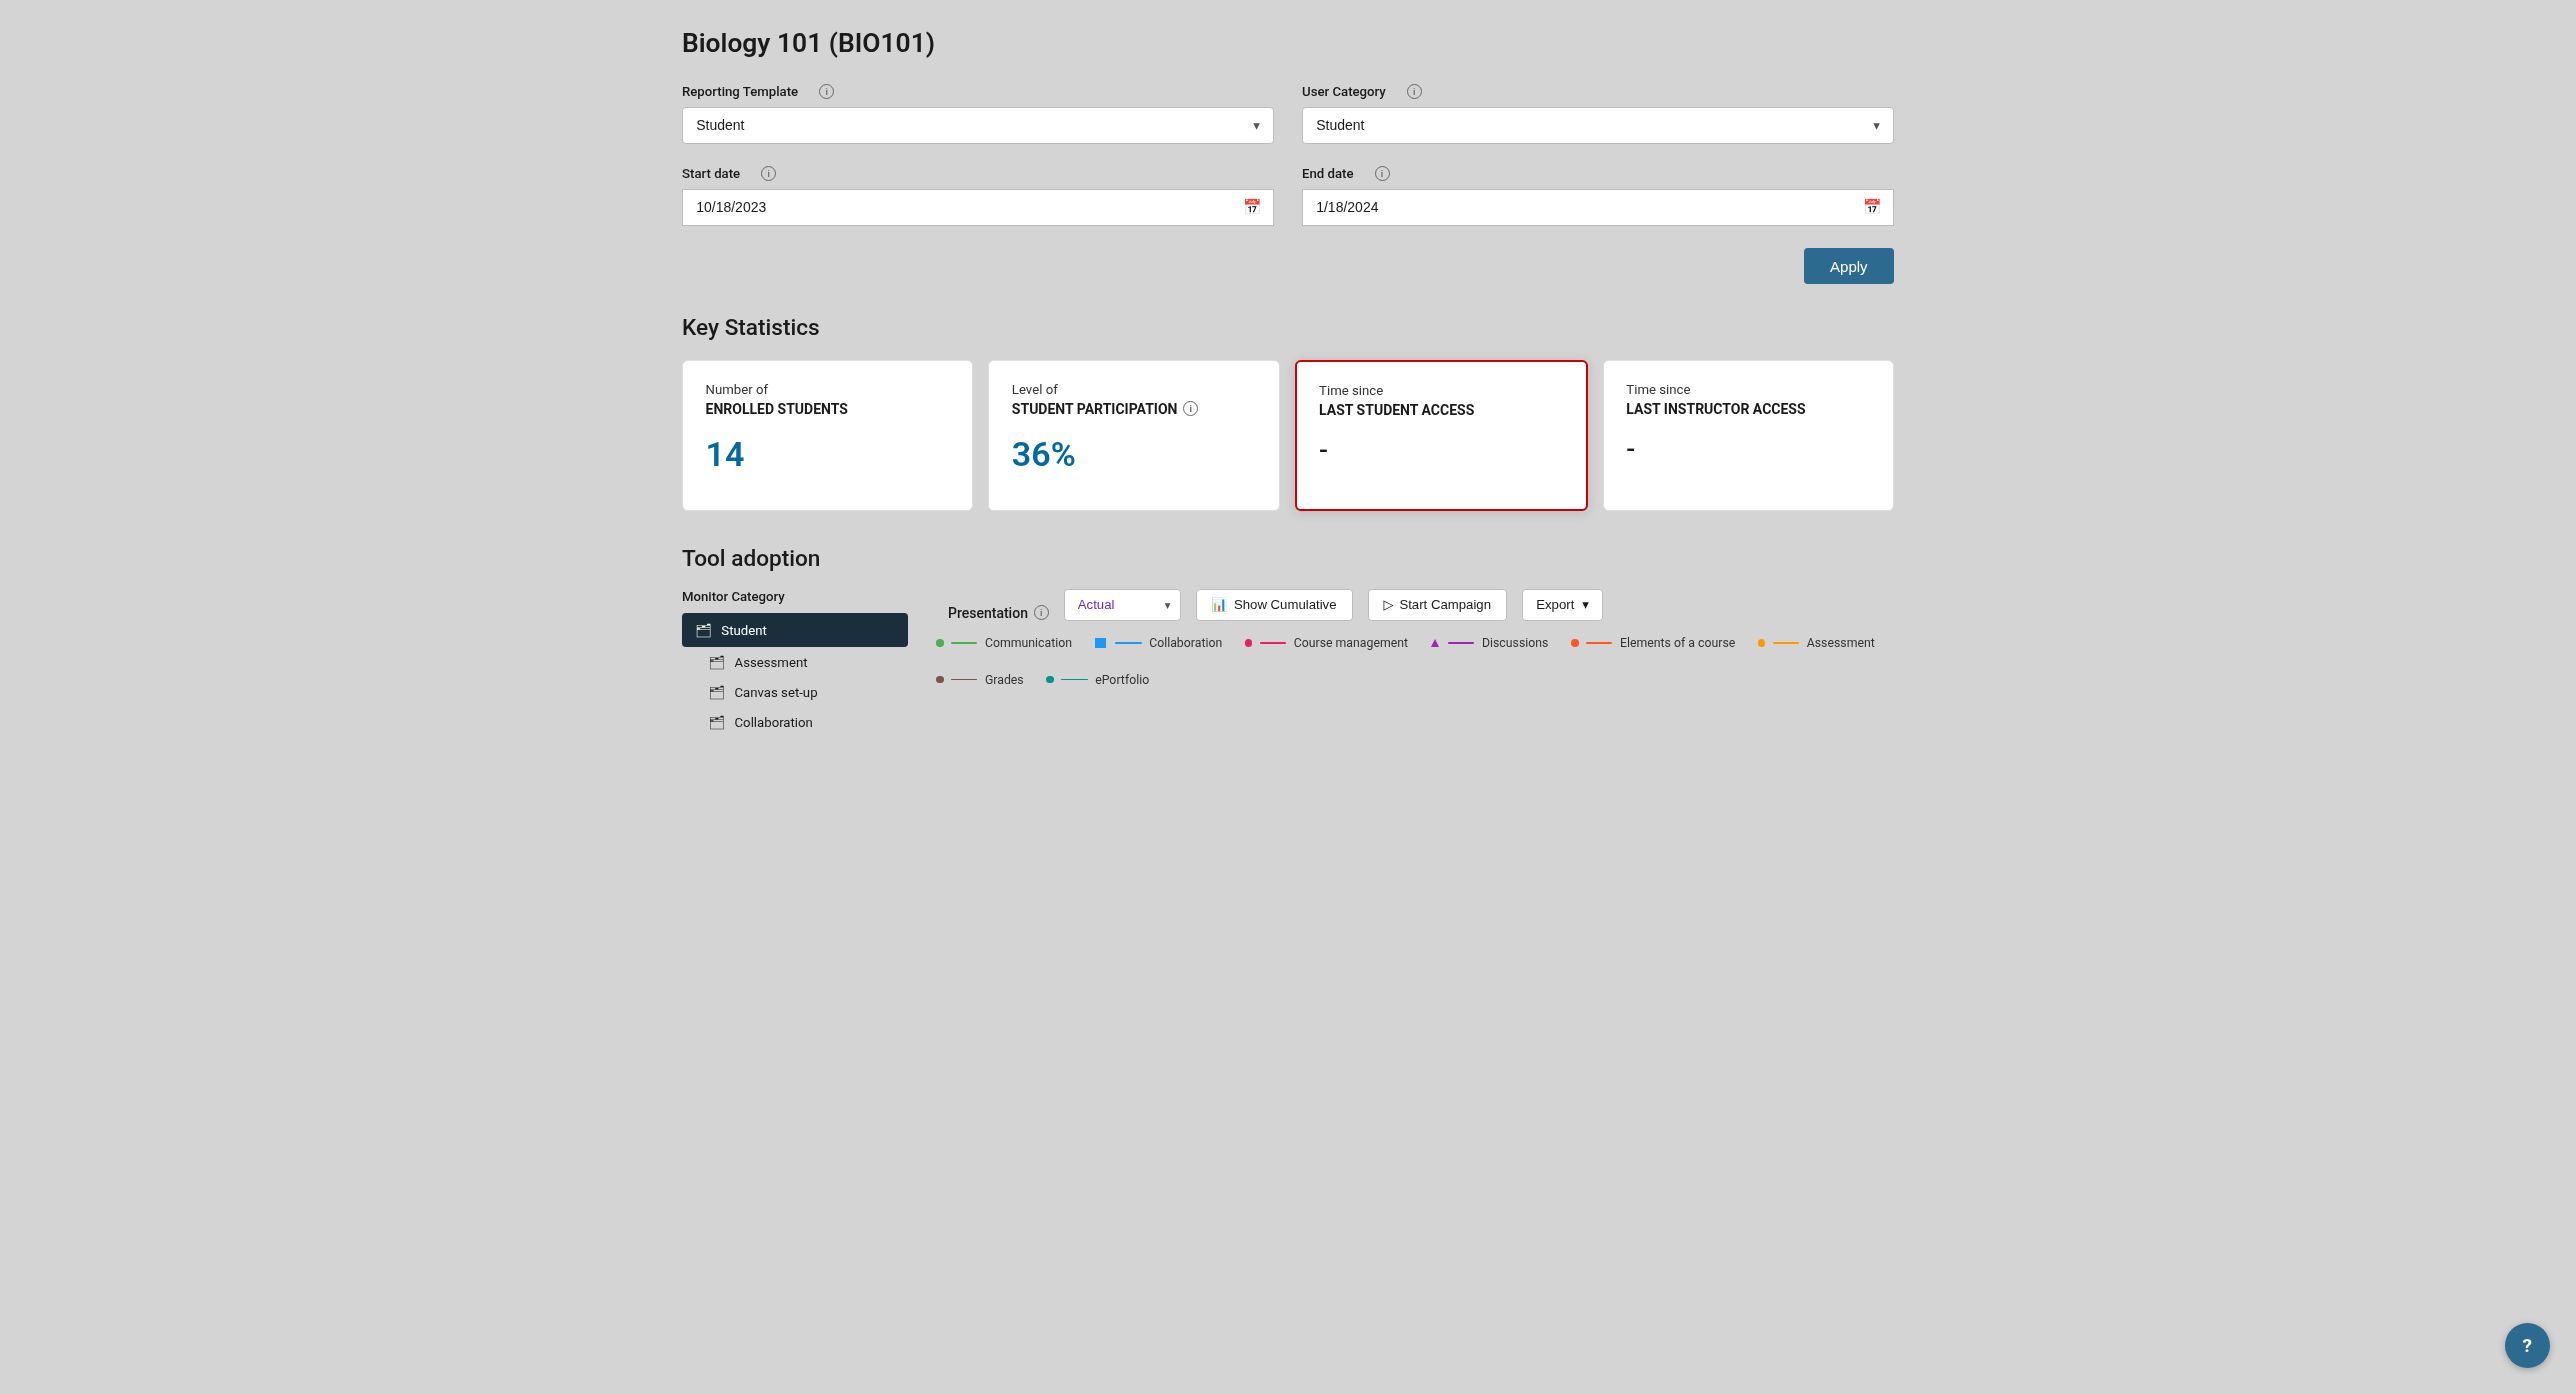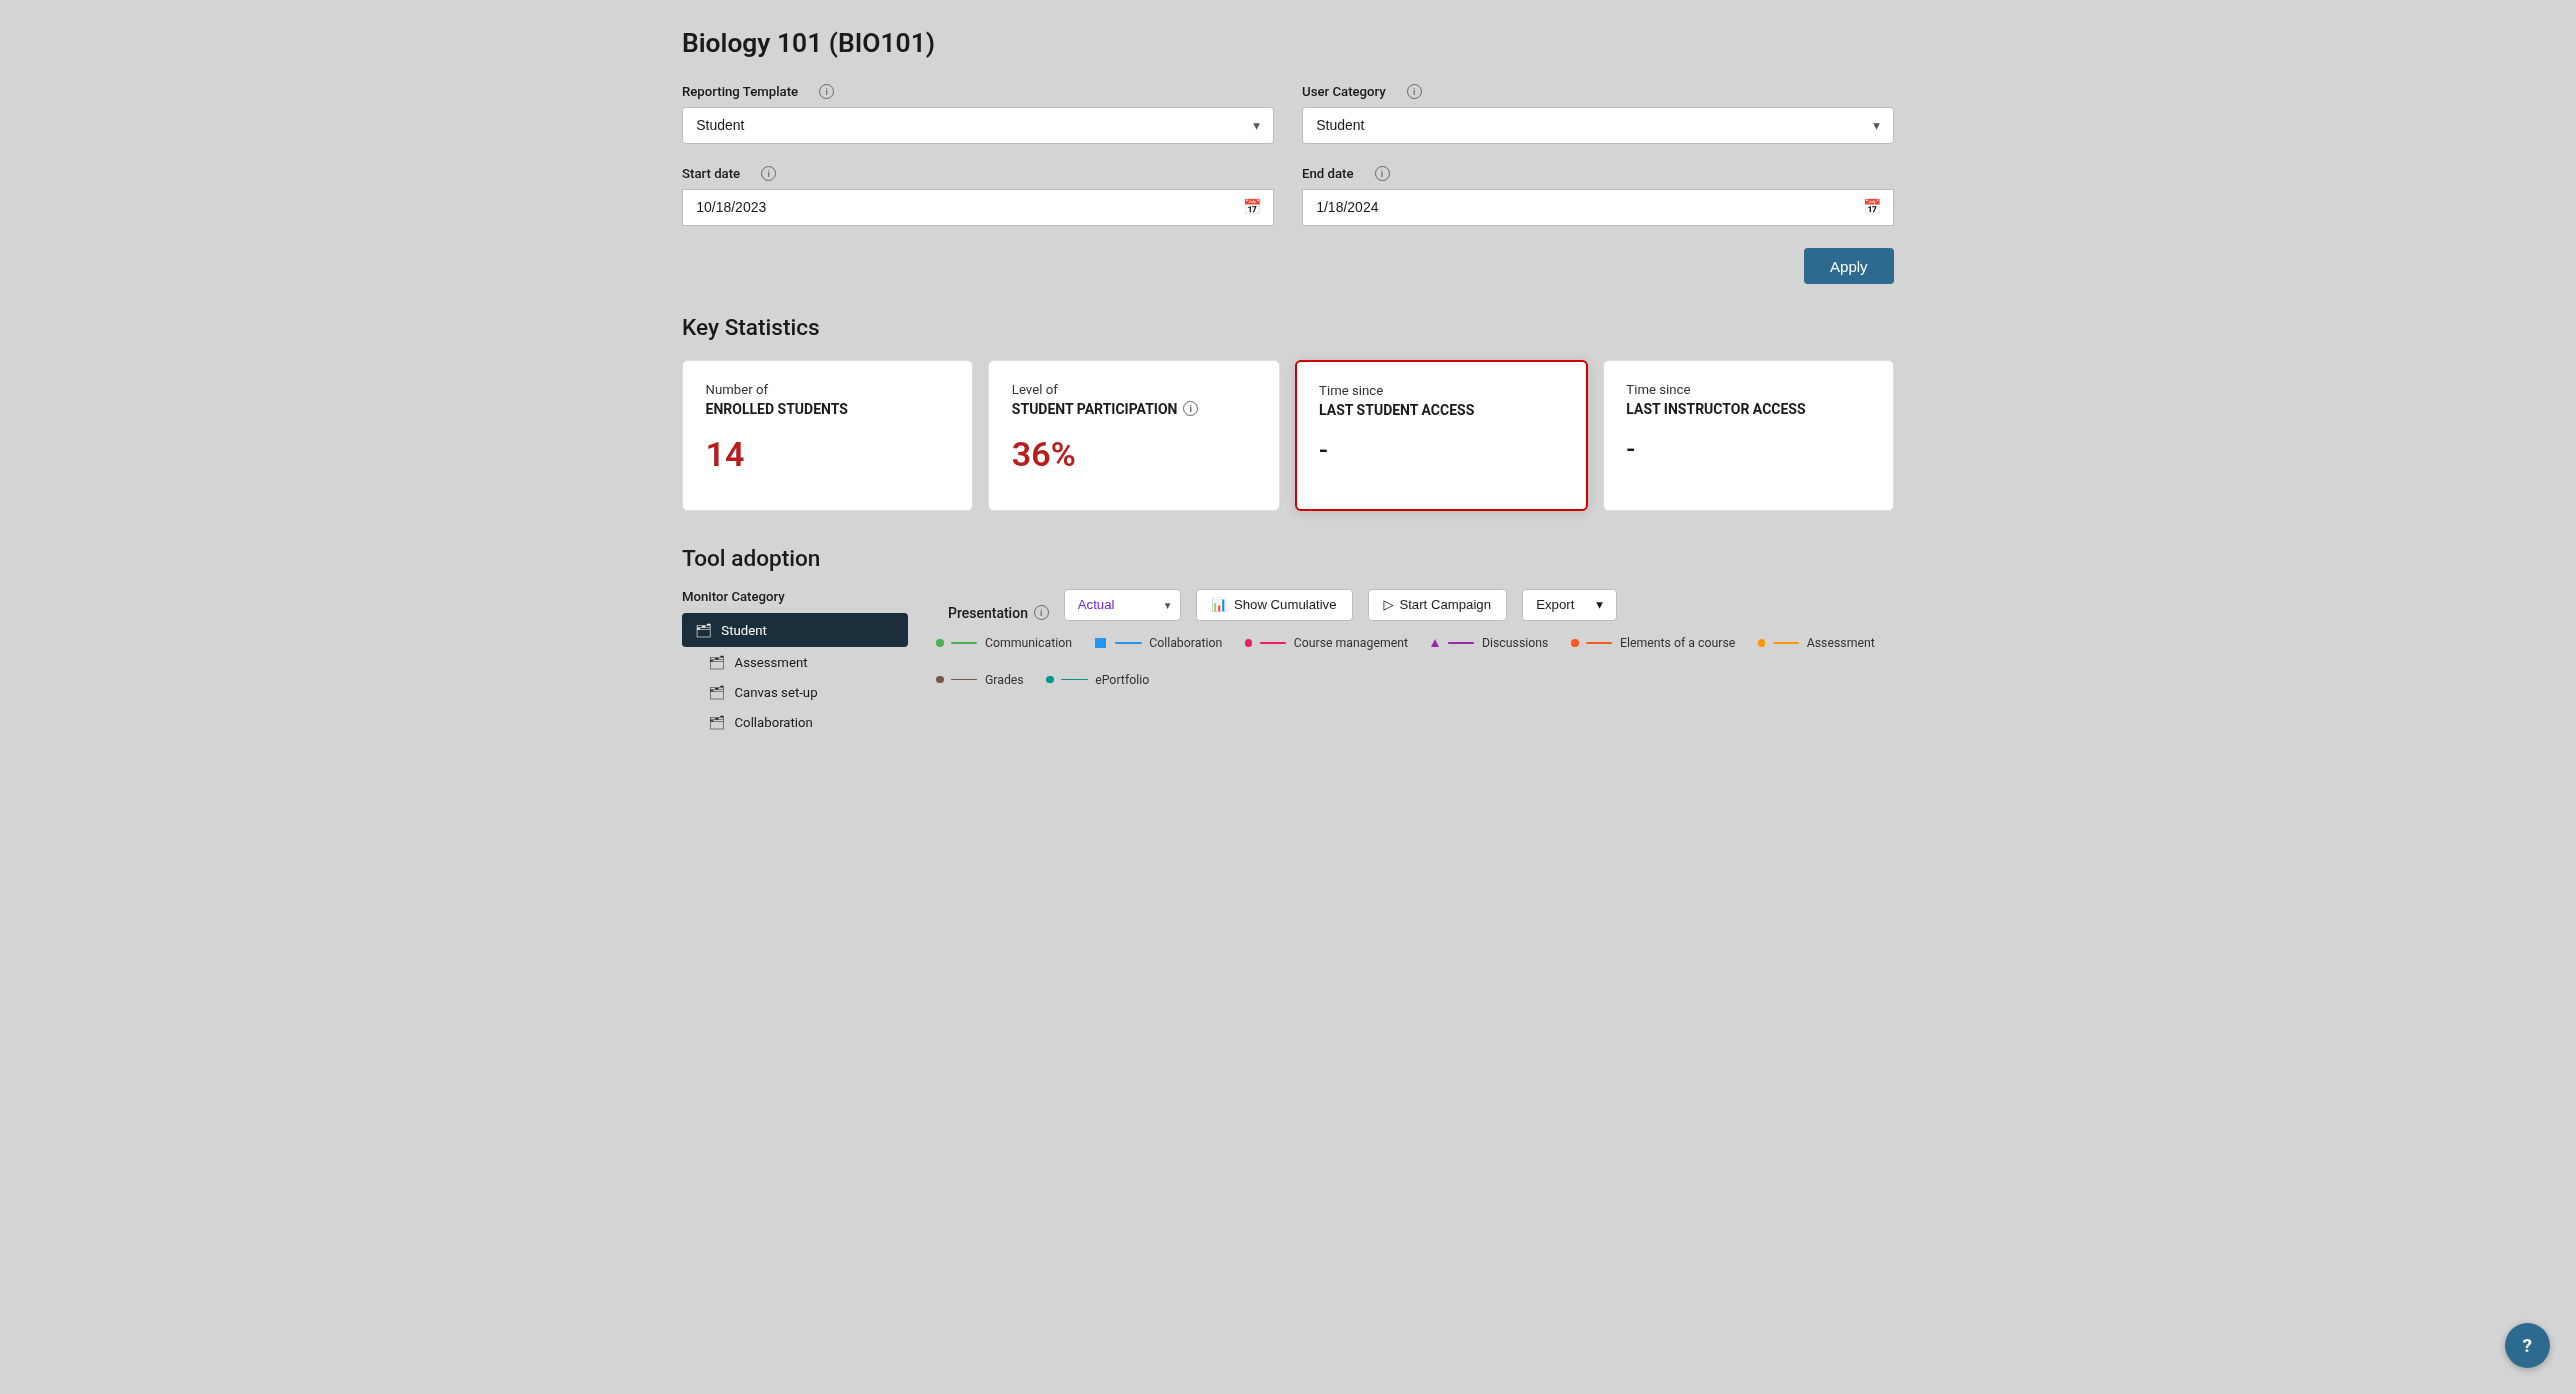--- a/index.html
+++ b/index.html
@@ -150,21 +150,21 @@
       font-size: 14px;
       font-weight: 700;
       color: #1a1a1a;
       display: flex;
       align-items: center;
       gap: 5.7px;
     }
     .stat-value {
       font-size: 34px;
       font-weight: 600;
-      color: #b91c1c;
+      color: #0369a1;
       margin-top: 17px;
     }
     .stat-dash {
       font-size: 26.4px;
       font-weight: 500;
       color: #1a1a1a;
       margin-top: 17px;
     }
     .tool-adoption-section .section-title {
       margin-bottom: 17px;
@@ -261,21 +261,21 @@
       border: 0.9px solid #bbb;
       border-radius: 3.8px;
       padding: 7.5px 15px;
       font-size: 13.2px;
       cursor: pointer;
       color: #1a1a1a;
     }
     .export-button {
       display: flex;
       align-items: center;
-      gap: 22px;
+      gap: 8px;
       background: #fff;
       border: 0.9px solid #bbb;
       border-radius: 3.8px;
       padding: 7.5px 13.2px;
       font-size: 13.2px;
       cursor: pointer;
       color: #1a1a1a;
     }
     .legend-row {
       display: flex;

